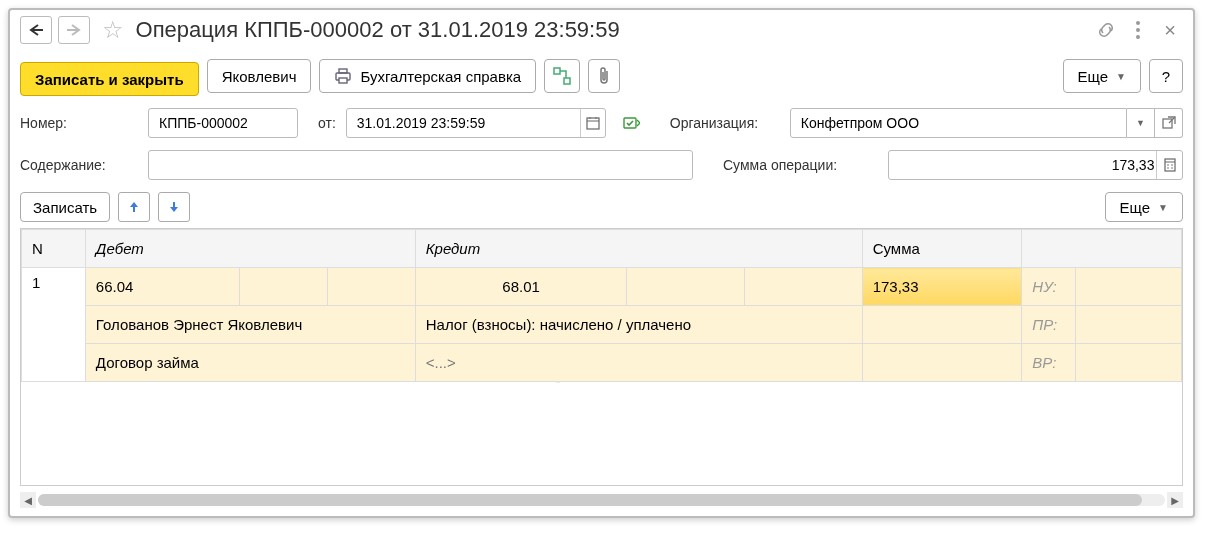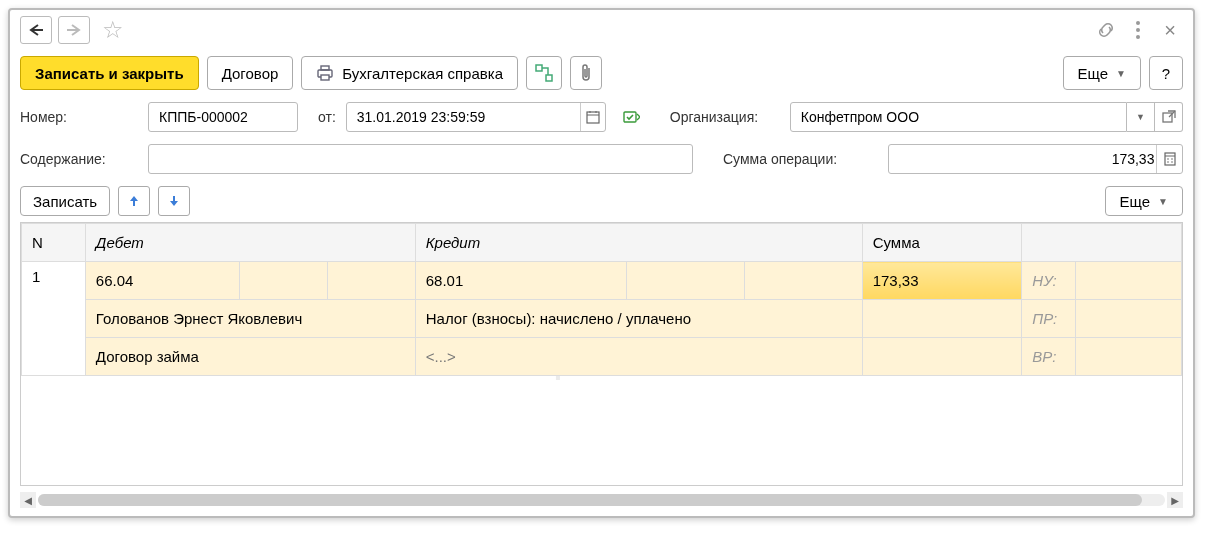--- a/index.html
+++ b/index.html
@@ -67,20 +67,21 @@
     background: #fff;
     padding: 0 14px;
     display: flex; align-items: center; gap: 8px;
     font-size: 15px;
     cursor: pointer;
   }
   .btn.primary {
     background: #ffdd2b;
     border-color: #c9a800;
     font-weight: bold;
+    margin-top: 6px;
   }
   .btn.icon { padding: 0 8px; }
   .toolbar-spacer { flex: 1; }
   
   .formrow {
     display: flex;
     align-items: center;
     padding: 6px 10px;
     gap: 10px;
   }
@@ -218,20 +219,21 @@
           <line x1="3" y1="6" x2="15" y2="6" stroke="#333" stroke-width="2"></line>
         </svg>
     </div>
     <div class="navbtn disabled">
       <svg width="16" height="12">
           <path d="M6 1 L13 6 L6 11" fill="none" stroke="#bbb" stroke-width="2"></path>
           <line x1="1" y1="6" x2="13" y2="6" stroke="#bbb" stroke-width="2"></line>
         </svg>
     </div>
     <div class="star">☆</div>
+    <div class="title">Операция КППБ-000002 от 31.01.2019 23:59:59</div>
     <div class="title-spacer"></div>
     <div class="title-icon">
       <svg width="18" height="18">
           <path d="M6 12 a4 4 0 0 1 0-6 l2-2 a4 4 0 0 1 6 6 M12 6 a4 4 0 0 1 0 6 l-2 2 a4 4 0 0 1-6-6" fill="none" stroke="#999" stroke-width="1.6"></path>
         </svg>
     </div>
     <div class="title-icon">
       <svg width="4" height="18">
           <circle cx="2" cy="2" r="2" fill="#999"></circle>
           <circle cx="2" cy="9" r="2" fill="#999"></circle>
@@ -239,21 +241,21 @@
         </svg>
     </div>
     <div class="title-icon" style="font-size:20px;">×</div>
   </div>
 
   <div class="toolbar">
     <div class="btn primary">
       <span>Записать и закрыть</span>
     </div>
     <div class="btn">
-      <span>Договор</span>
+      <span>Яковлевич</span>
     </div>
     <div class="btn">
       <span>
         <svg width="18" height="16">
             <rect x="2" y="5" width="14" height="7" rx="1" fill="none" stroke="#667" stroke-width="1.4"></rect>
             <rect x="5" y="1" width="8" height="4" fill="none" stroke="#667" stroke-width="1.4"></rect>
             <rect x="5" y="10" width="8" height="5" fill="#fff" stroke="#667" stroke-width="1.4"></rect>
           </svg>
       </span>
       <span>Бухгалтерская справка</span>
@@ -376,21 +378,21 @@
             <th class="col-sum">Сумма</th>
             <th class="col-side" colspan="2"></th>
           </tr>
         </thead>
         <tbody>
           <tr class="row-yellow">
             <td class="row-num" rowspan="3" style="vertical-align:top;background:#fff;border-right:1px solid #ddd;">1</td>
             <td class="cell-strong" style="width:140px;">66.04</td>
             <td style="width:80px;"></td>
             <td style="width:80px;"></td>
-            <td class="cell-strong" style="width:180px;">68.01</td>
+            <td class="cell-strong" style="width:180px;text-align:center;">68.01</td>
             <td style="width:100px;"></td>
             <td style="width:100px;"></td>
             <td class="cell-strong cell-right sum-highlight">173,33</td>
             <td class="side-label" style="width:50px;">НУ:</td>
             <td style="width:100px;"></td>
           </tr>
           <tr class="row-yellow">
             <td colspan="3">Голованов Эрнест Яковлевич</td>
             <td colspan="3">Налог (взносы): начислено / уплачено</td>
             <td></td>

